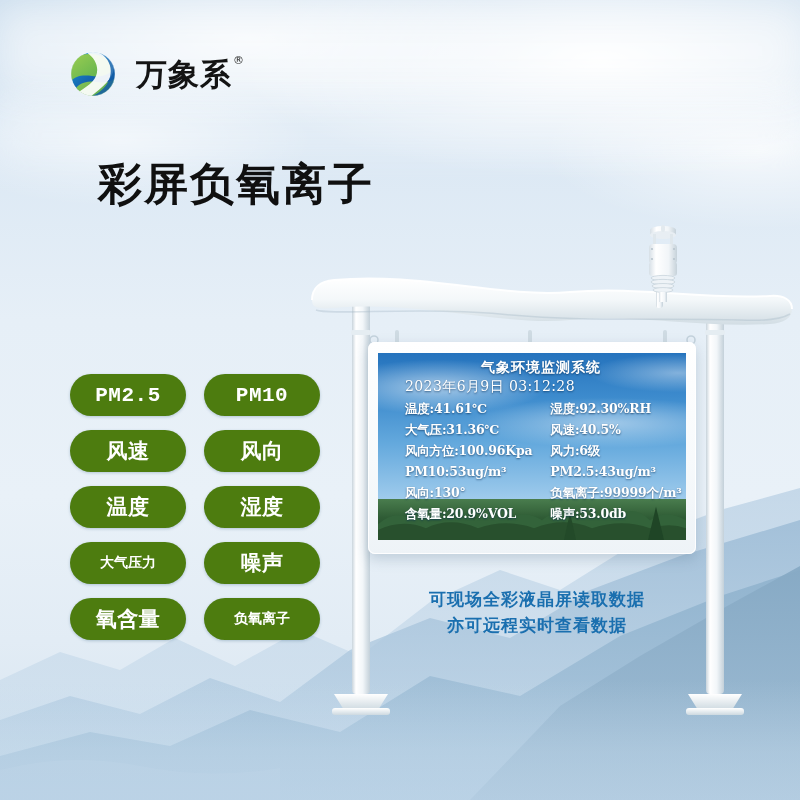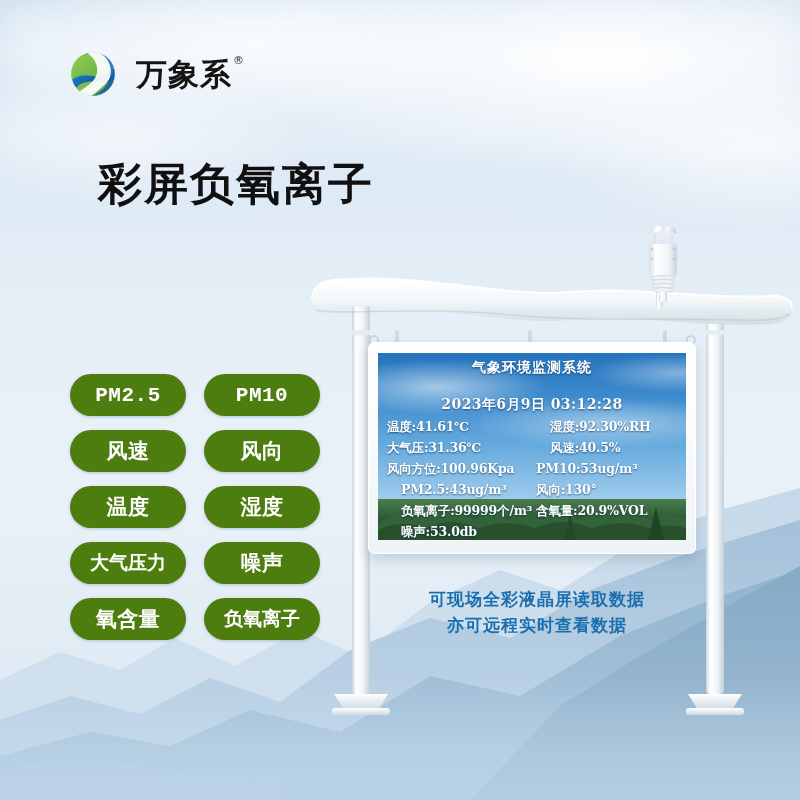--- a/index.html
+++ b/index.html
@@ -76,21 +76,21 @@
     height:42px; border-radius:21px;
     background:#4d7c0f;
     color:#ffffff;
     display:flex; align-items:center; justify-content:center;
     font-family:Liberation Mono, monospace;
     font-size:21px; font-weight:bold;
     letter-spacing:.5px;
     box-shadow:0 1px 3px rgba(20,70,110,.25);
     white-space:nowrap;
   }
-  .pill.lat { font-size:19px; letter-spacing:0; }
+  .pill.lat { font-size:14px; letter-spacing:0; }
 
   
   .station { position:absolute; left:0; top:0; width:800px; height:800px; pointer-events:none; }
   .station svg { display:block; }
 
   
   .sensor { position:absolute; left:641px; top:222px; width:44px; height:80px; }
 
   
   .screen-frame {
@@ -113,32 +113,32 @@
       radial-gradient(ellipse 120px 26px at 300px 20px, rgba(255,255,255,.40), rgba(255,255,255,0) 74%),
       linear-gradient(180deg,#2573bd 0%,#3d8bcd 30%,#64a9dd 62%,#9fcbec 100%);
   }
   .scn-trees {
     position:absolute; left:0; right:0; bottom:0; height:24%;
   }
   .scn-trees svg { width:100%; height:100%; display:block; }
 
   .scn-content {
     position:absolute; inset:0;
-    padding:6px 9px 4px 9px;
+    padding:6px 9px 4px 27px;
     color:#ffffff;
     font-family:"DejaVu Serif","Liberation Serif",serif;
     text-shadow:0 1px 2px rgba(0,40,80,.65);
   }
   .scn-title {
     text-align:center; font-size:14px; font-weight:bold; letter-spacing:1px;
     line-height:1.25;
   }
   .scn-datetime {
-    text-align:center; font-size:14px; font-weight:bold; letter-spacing:.4px;
-    margin-top:19px; line-height:1.25;
+    text-align:left; font-size:14px; font-weight:normal; letter-spacing:.4px;
+    margin-top:1px; line-height:1.25;
   }
   .scn-grid {
     margin-top:4px;
     display:grid; grid-template-columns:1fr 1fr;
     row-gap:2px; column-gap:4px;
   }
   .scn-cell {
     font-size:12.5px; font-weight:bold; line-height:1.52;
     white-space:nowrap; letter-spacing:-.2px;
   }
@@ -355,20 +355,21 @@
 
       <div class="scn-content">
         <div class="scn-title">气象环境监测系统</div>
         <div class="scn-datetime">2023年6月9日  03:12:28</div>
         <div class="scn-grid">
           <div class="scn-cell">温度:41.61℃</div>
           <div class="scn-cell r">湿度:92.30%RH</div>
           <div class="scn-cell">大气压:31.36℃</div>
           <div class="scn-cell r">风速:40.5%</div>
           <div class="scn-cell">风向方位:100.96Kpa</div>
+          <div class="scn-cell r">风力:6级</div>
           <div class="scn-cell">PM10:53ug/m³</div>
           <div class="scn-cell r">PM2.5:43ug/m³</div>
           <div class="scn-cell">风向:130°</div>
           <div class="scn-cell r">负氧离子:99999个/m³</div>
           <div class="scn-cell">含氧量:20.9%VOL</div>
           <div class="scn-cell r">噪声:53.0db</div>
         </div>
       </div>
     </div>
   </div>

